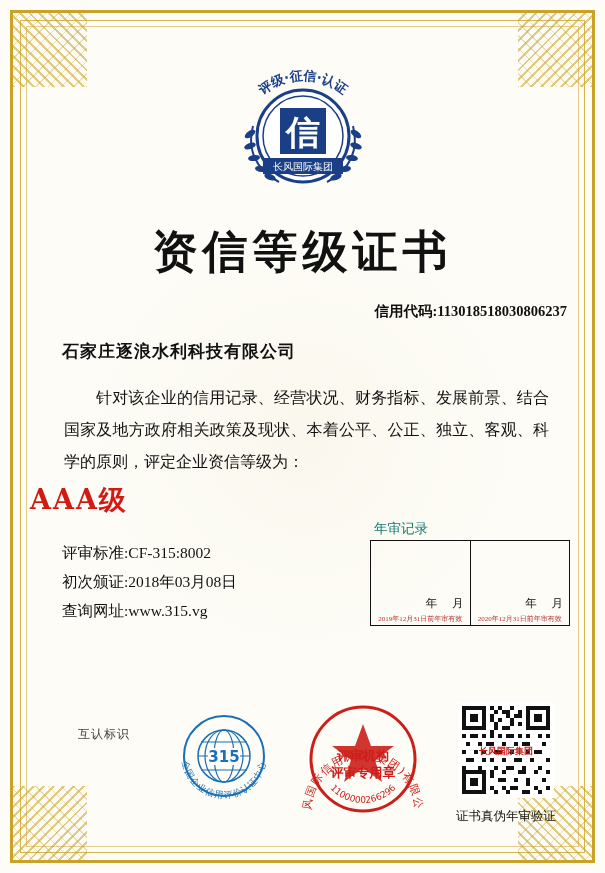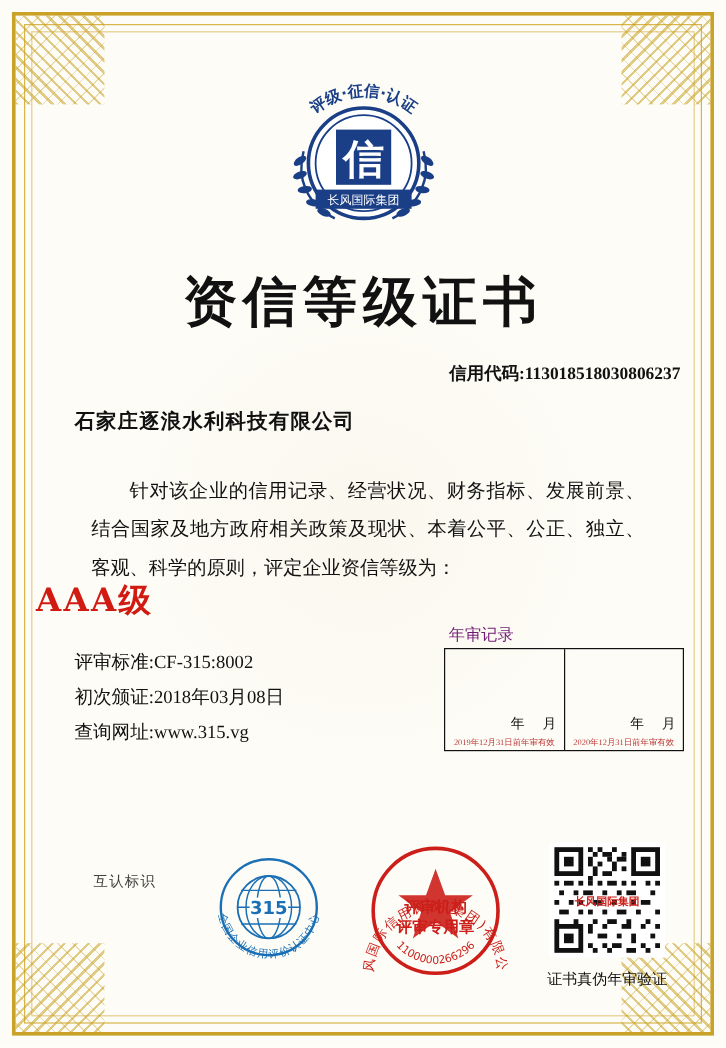--- a/index.html
+++ b/index.html
@@ -105,21 +105,21 @@
     position: absolute;
     top: 348px;
     left: 30px;
     right: 22px;
     font-size: 16px;
     line-height: 32px;
     color: #111;
     text-align: justify;
   }
   .body-text p {
-    margin: 16px;
+    margin: 4px;
     text-indent: 2em;
   }
 
   .grade {
     position: absolute;
     top: 452px;
     left: 0;
     width: 100%;
     text-align: left;
     color: #d11a11;
@@ -142,21 +142,21 @@
 
   
   .review-box {
     position: absolute;
     top: 490px;
     left: 340px;
     width: 200px;
   }
   .review-title {
     font-size: 13.5px;
-    color: #701a75;
+    color: #0f766e;
     padding-left: 4px;
     margin-bottom: 2px;
   }
   .review-grid {
     border: 1px solid #111;
     height: 84px;
     display: flex;
   }
   .review-cell {
     flex: 1;

